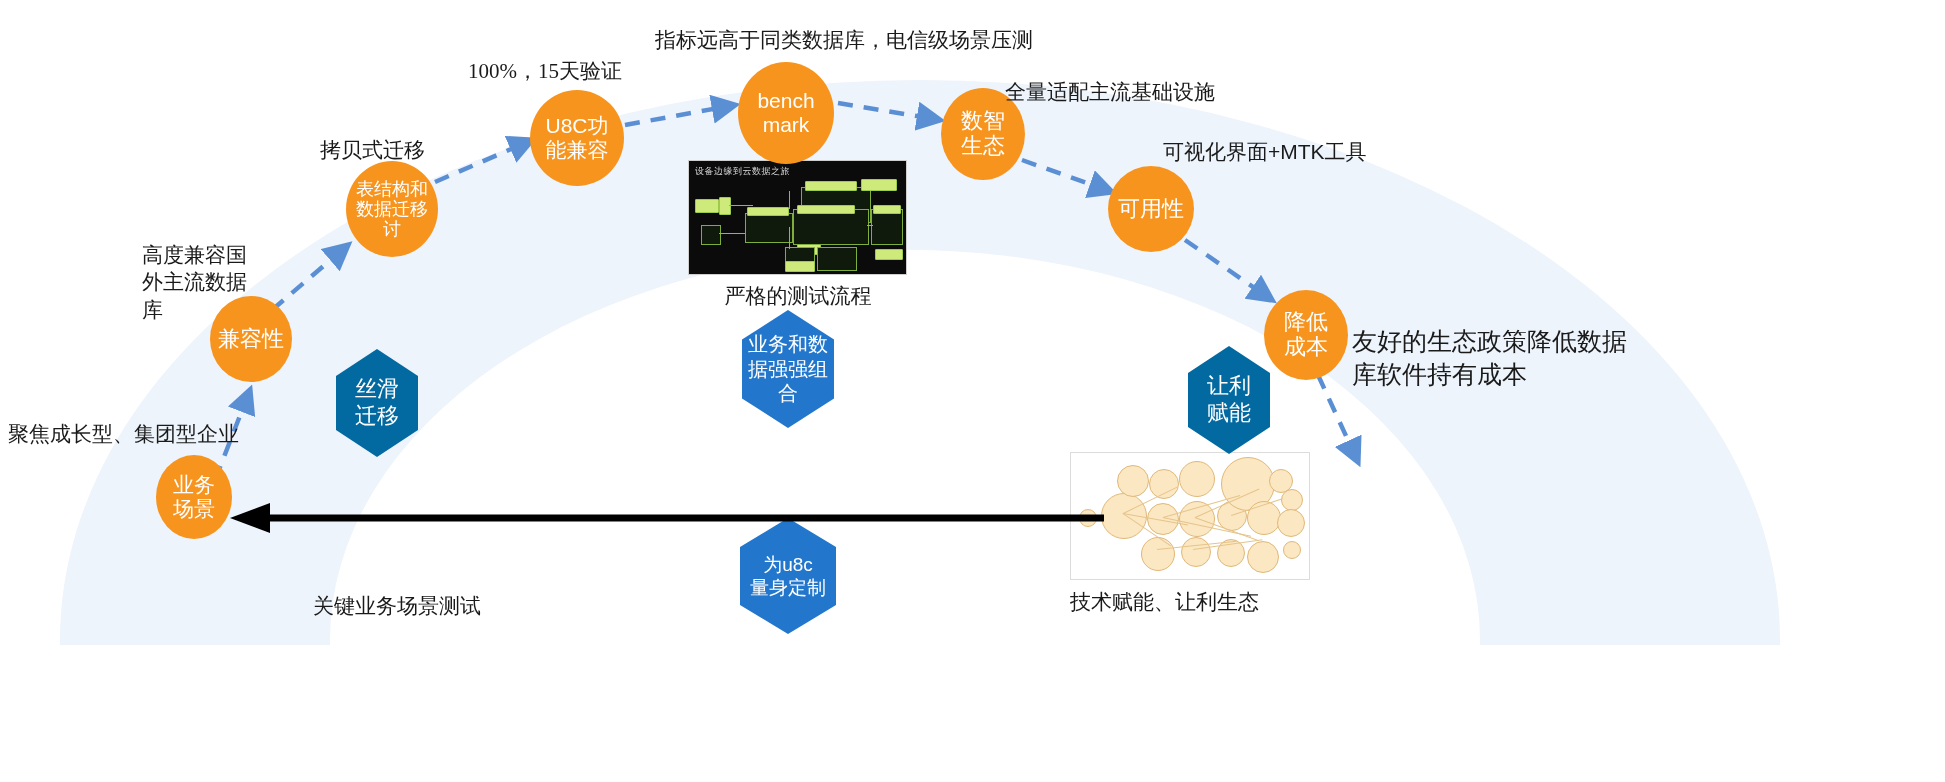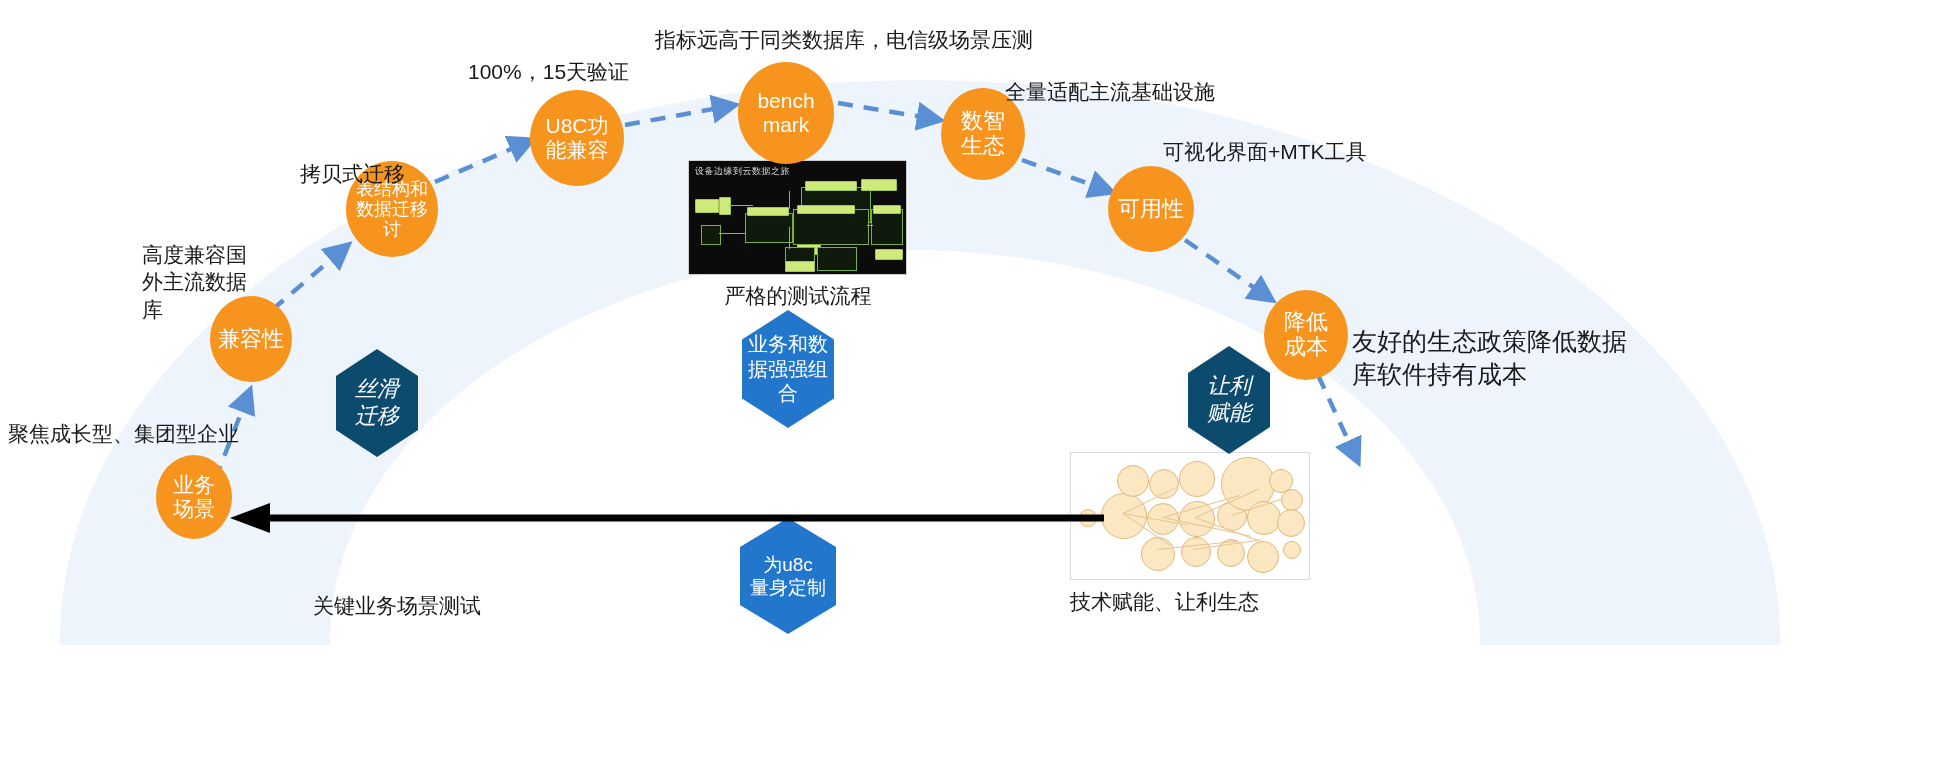--- a/index.html
+++ b/index.html
@@ -32,21 +32,21 @@
   .node span{display:block;width:100%;}
 
   
   .hex{
     position:absolute;z-index:5;
     display:flex;align-items:center;justify-content:center;
     color:#ffffff;text-align:center;line-height:1.22;
     clip-path:polygon(50% 0%,100% 25%,100% 75%,50% 100%,0% 75%,0% 25%);
     box-sizing:border-box;
   }
-  .hex.green{background:#0c4a6e;font-style:italic;}
+  .hex.green{background:#0369a1;}
   .hex.blue{background:#2277CC;}
 
   
   .ann{
     position:absolute;z-index:6;
     color:#1a1a1a;
     line-height:1.3;
     white-space:pre-line;
   }
   .cap{
@@ -251,23 +251,23 @@
     <span style="white-space:pre-line;">为u8c
 量身定制</span>
   </div>
 
   <div class="ann" style="left: 8px; top: 420px; font-size: 21px; white-space: pre-line;">聚焦成长型、集团型企业</div>
 
   <div class="ann" style="left: 142px; top: 241px; font-size: 21px; width: 130px; white-space: pre-line;">高度兼容国
 外主流数据
 库</div>
 
-  <div class="ann" style="left: 300px; top: 136px; font-size: 21px; white-space: pre-line; margin-top: 24px;">拷贝式迁移</div>
-
-  <div class="ann" style="left: 468px; top: 58px; font-size: 21px; white-space: pre-line;">100%，15天验证</div>
+  <div class="ann" style="left: 320px; top: 136px; font-size: 21px; white-space: pre-line;">拷贝式迁移</div>
+
+  <div class="ann" style="left: 468px; top: 58px; font-size: 21px; white-space: pre-line; font-family: Liberation Serif, serif;">100%，15天验证</div>
 
   <div class="ann" style="left: 655px; top: 26px; font-size: 21px; white-space: pre-line;">指标远高于同类数据库，电信级场景压测</div>
 
   <div class="ann" style="left: 1005px; top: 78px; font-size: 21px; white-space: pre-line;">全量适配主流基础设施</div>
 
   <div class="ann" style="left: 1163px; top: 138px; font-size: 21px; white-space: pre-line;">可视化界面+MTK工具</div>
 
   <div class="ann" style="left: 1352px; top: 294px; font-size: 25px; width: 300px; white-space: pre-line; margin-top: 31px;">友好的生态政策降低数据
 库软件持有成本</div>
 

